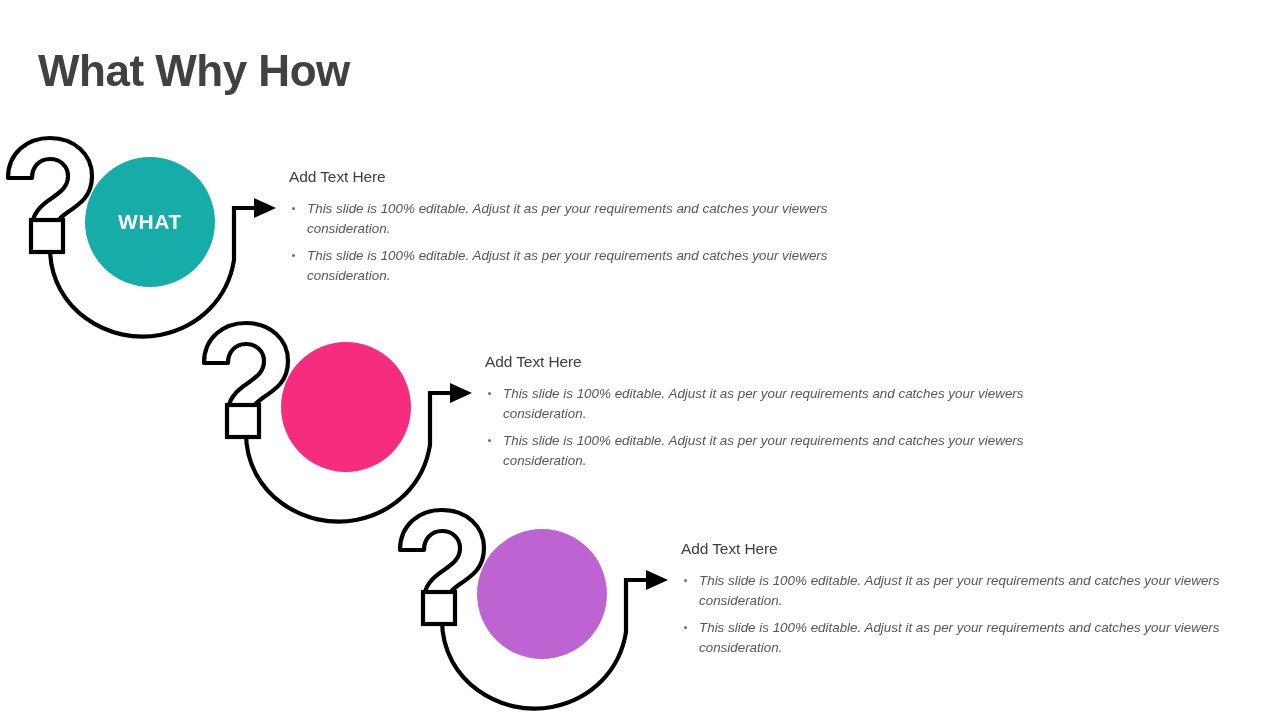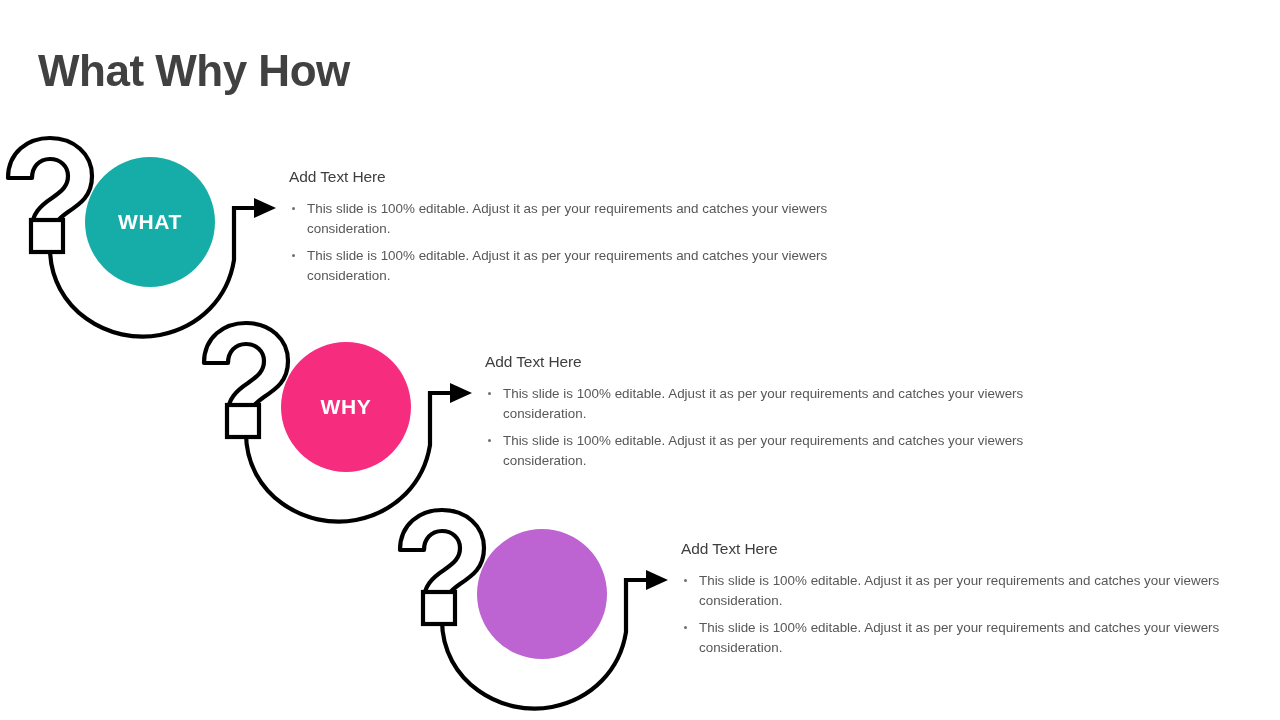--- a/index.html
+++ b/index.html
@@ -91,20 +91,21 @@
   .text-heading {
     font-size: 15.5px;
     font-weight: normal;
     color: #3e3e3e;
     margin-bottom: 13px;
     letter-spacing: -0.1px;
   }
 
   .bullet-list {
     list-style: none;
+    font-style: italic;
   }
 
   .bullet-item {
     position: relative;
     padding-left: 18px;
     font-size: 13.4px;
     line-height: 19.5px;
     color: #575757;
     margin-bottom: 8px;
   }
@@ -176,21 +177,20 @@
         <circle cx="150" cy="92" r="65" fill="#F62C7E"></circle>
         <circle cx="150" cy="92" r="72.5" fill="none" stroke="#ffffff" stroke-width="9"></circle>
         <g>
           <path d="M 8 48 C 8 22 28 8 50 8 C 74 8 92 24 92 46 C 92 66 80 74 68 82
                    C 58 89 54 94 54 102 L 54 106 L 32 106 L 32 98
                    C 32 84 40 76 52 68 C 62 61 68 56 68 46
                    C 68 36 60 29 50 29 C 39 29 32 37 32 48 Z" fill="#ffffff" stroke="#000000" stroke-width="4.2" stroke-linejoin="round"></path>
           <rect x="31" y="90" width="32" height="32" fill="#ffffff" stroke="#000000" stroke-width="4.2"></rect>
         </g>
       </svg>
-      <div class="circle-label">WHY</div>
     </div>
 
     <div class="text-col">
       <div class="text-heading">Add Text Here</div>
       <ul class="bullet-list">
         <li class="bullet-item">This slide is 100% editable. Adjust it as per your requirements and catches your viewers consideration.</li>
         <li class="bullet-item">This slide is 100% editable. Adjust it as per your requirements and catches your viewers consideration.</li>
       </ul>
     </div>
   </div>

